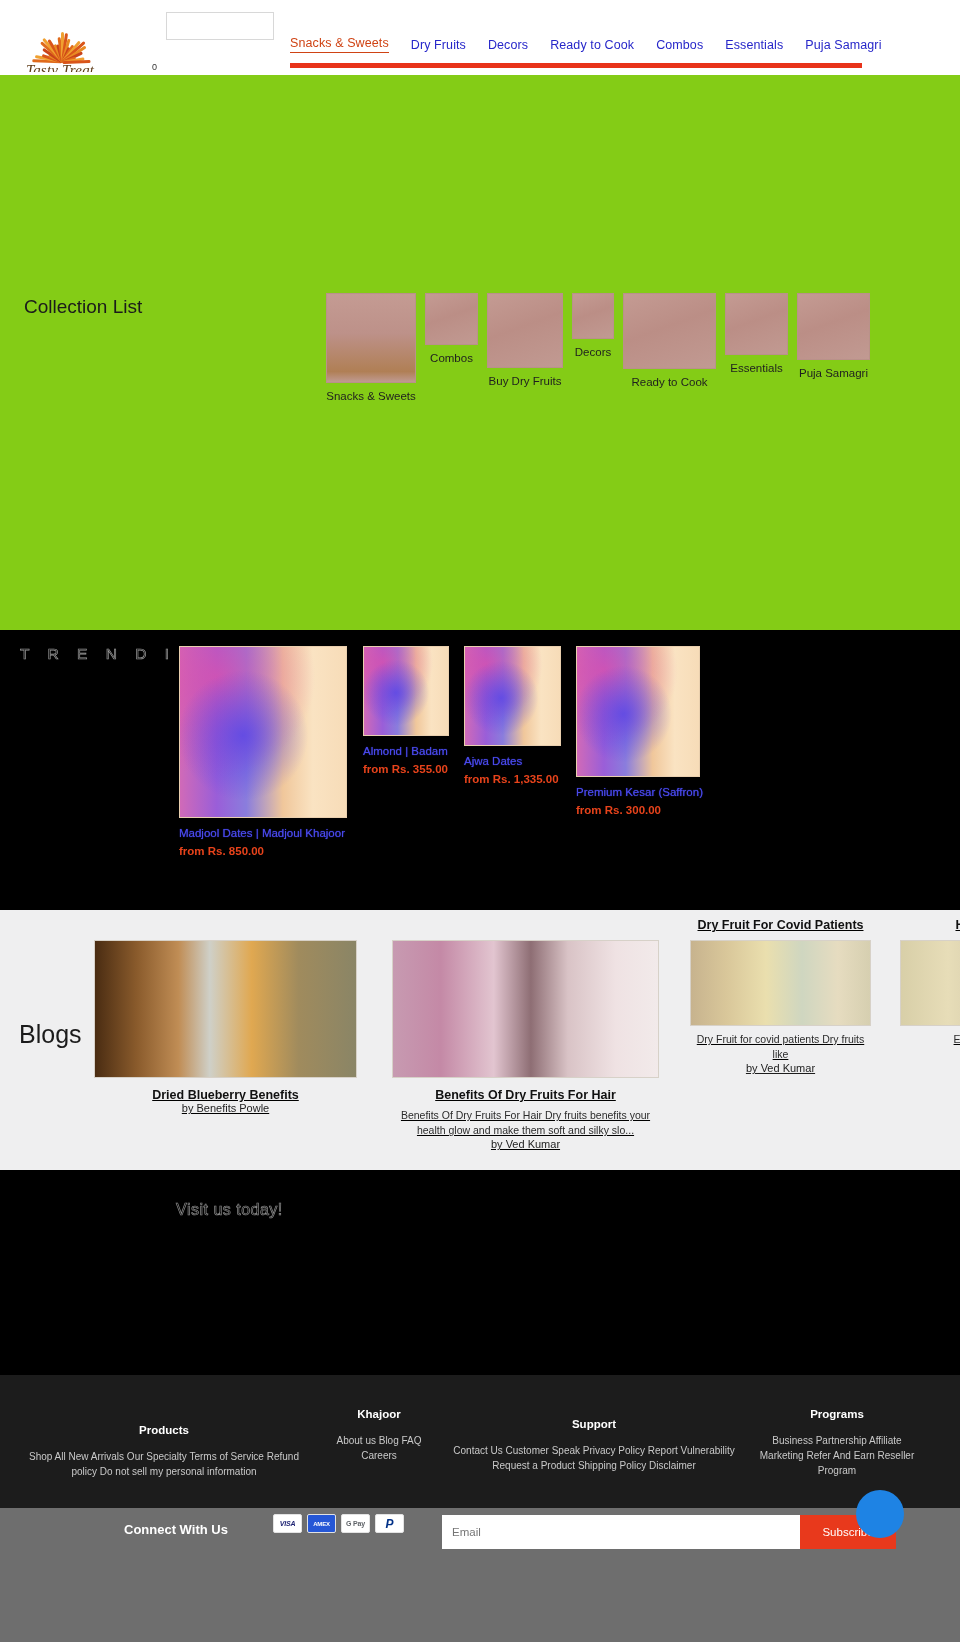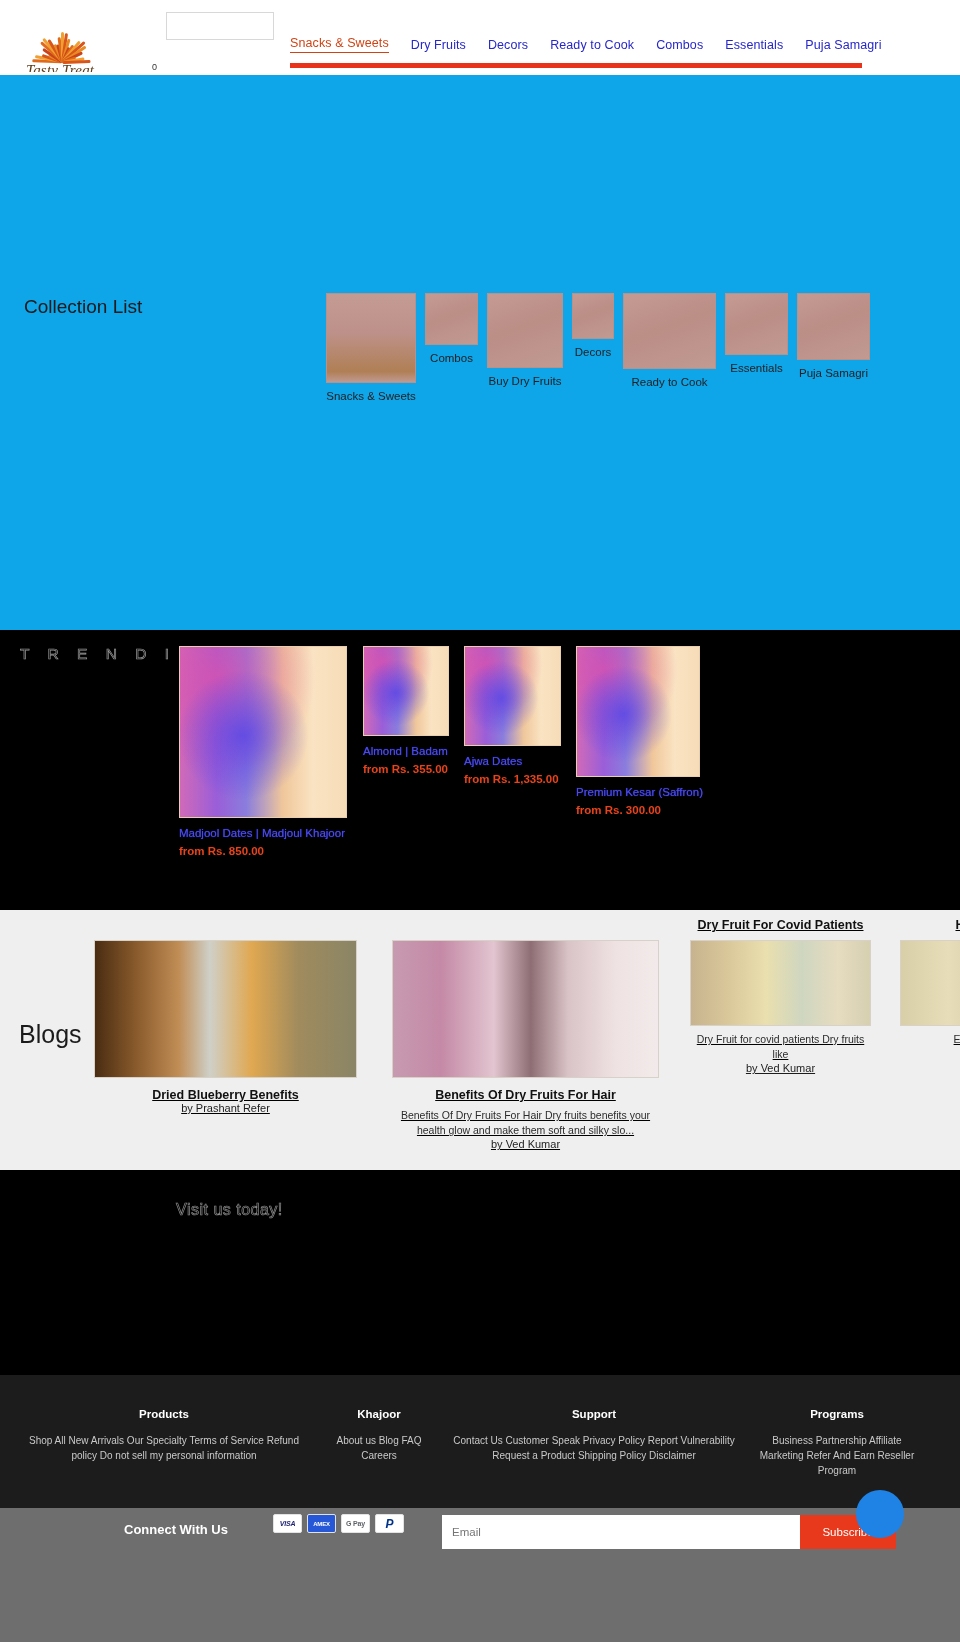--- a/index.html
+++ b/index.html
@@ -59,21 +59,21 @@
     color: #cf4314; border-bottom: 1.4px solid #cf4314; padding-bottom: 2px;
   }
   .nav-underline {
     position: absolute; left: 290px; top: 63px;
     width: 572px; height: 5px; background: #e8331a;
   }
 
   
   .collection-section {
     position: absolute; top: 75px; left: 0; width: 960px; height: 555px;
-    background: #0ea5e9;
+    background: #84cc16;
   }
   .collection-title {
     position: absolute; left: 24px; top: 221px;
     font-size: 19px; color: #1b1b1b; font-weight: 400;
   }
   .collection-row {
     position: absolute; left: 326px; top: 218px;
     display: flex; align-items: flex-start; gap: 9px;
   }
   .coll-item { display: flex; flex-direction: column; align-items: center; }
@@ -182,23 +182,23 @@
   
   .footer {
     position: absolute; top: 1375px; left: 0; width: 960px; height: 133px;
     background: #1c1c1c;
   }
   .f-cols {
     position: absolute; top: 33px; left: 0; width: 960px;
     display: flex;
   }
   .f-col { text-align: center; padding: 0 6px; }
-  .f-col.c1 { width: 300px; margin-left: 14px; }
+  .f-col.c1 { width: 300px; margin-left: 14px; margin-top: 16px; }
   .f-col.c2 { width: 130px; }
-  .f-col.c3 { width: 300px; }
+  .f-col.c3 { width: 300px; margin-top: 10px; }
   .f-col.c4 { width: 186px; }
   .f-head {
     font-size: 11.5px; font-weight: 700; color: #ffffff; margin-bottom: 13px;
   }
   .f-links {
     font-size: 10px; color: #c9c9c9; line-height: 1.5;
   }
 
   
   .newsletter {
@@ -348,21 +348,21 @@
         </div>
       </div>
   </div>
 
   <div class="blogs">
     <div class="blogs-title">Blogs</div>
     <div id="blog-cards">
         <div class="blog-card b0">
           <div class="blog-img"></div>
           <div class="blog-title">Dried Blueberry Benefits</div>
-          <div class="blog-author">by Prashant Refer</div>
+          <div class="blog-author">by Benefits Powle</div>
         </div>
         <div class="blog-card b1">
           <div class="blog-img"></div>
           <div class="blog-title">Benefits Of Dry Fruits For Hair</div>
           <div class="blog-excerpt">Benefits Of Dry Fruits For Hair Dry fruits benefits your health glow and make them soft and silky slo...</div>
           <div class="blog-author">by Ved Kumar</div>
         </div>
         <div class="blog-card b2">
           <div class="blog-title">Dry Fruit For Covid Patients</div>
           <div class="blog-img"></div>

